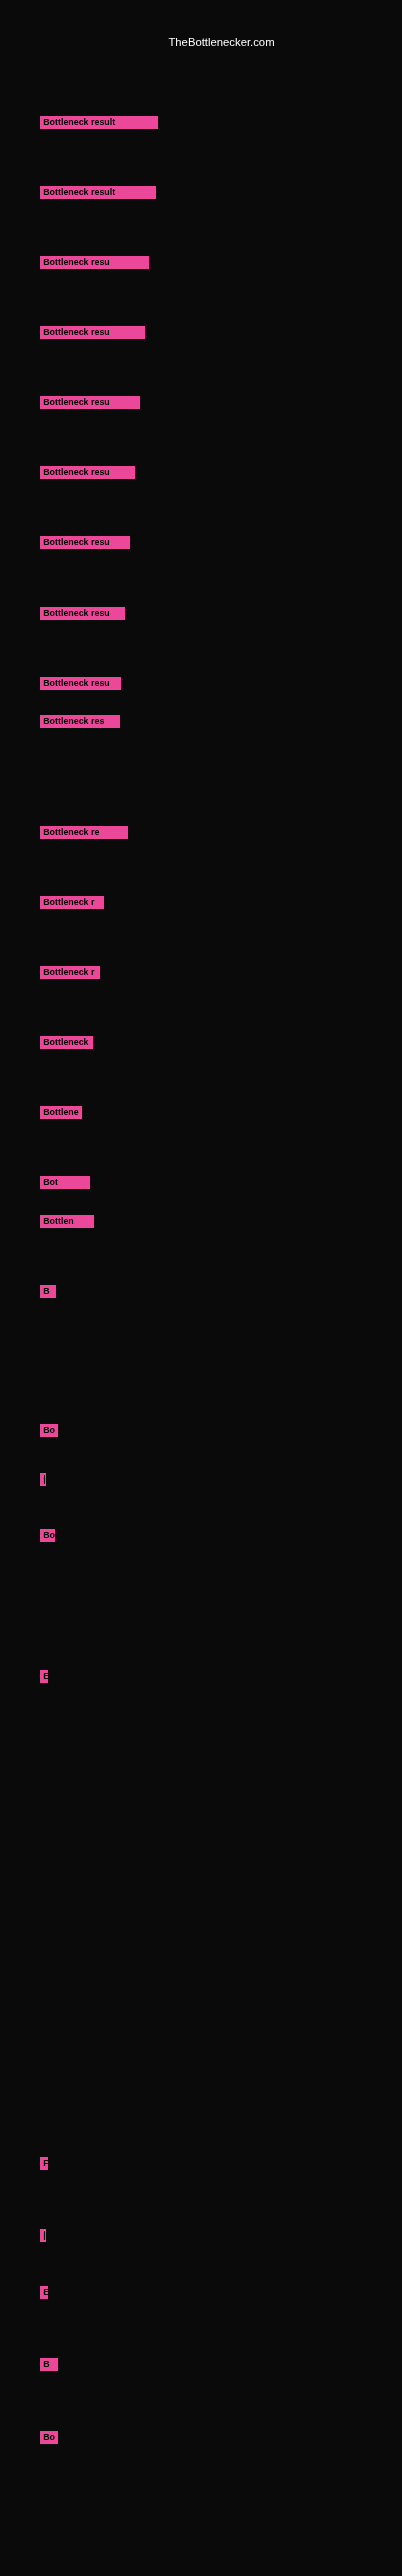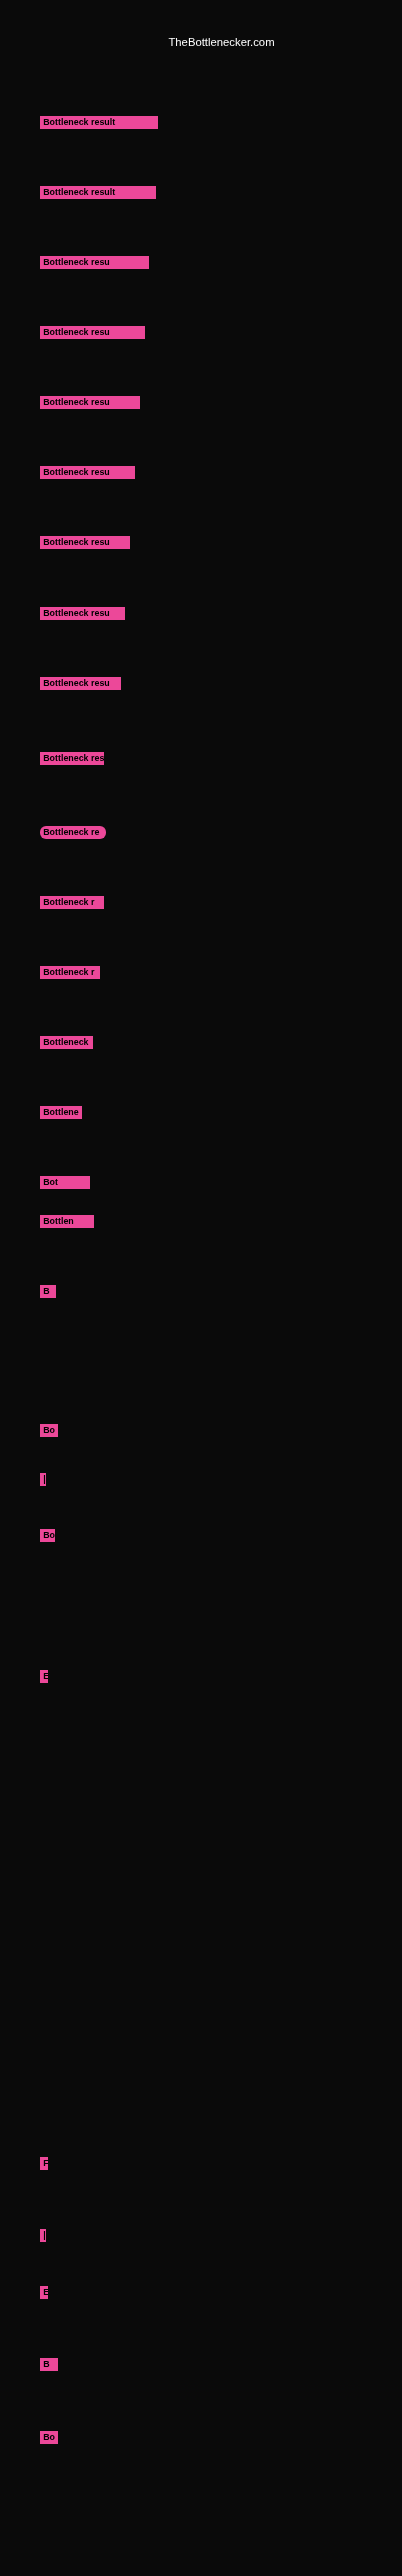--- a/index.html
+++ b/index.html
@@ -45,22 +45,22 @@
 <div id="bars-container" style="position:relative; width:403px; height:2576px;">
 <div class="bottleneck-bar" style="top: 44px; width: 118px;">Bottleneck result</div>
     <div class="bottleneck-bar" style="top: 114px; width: 116px;">Bottleneck result</div>
     <div class="bottleneck-bar" style="top: 184px; width: 109px;">Bottleneck resu</div>
     <div class="bottleneck-bar" style="top: 254px; width: 105px;">Bottleneck resu</div>
     <div class="bottleneck-bar" style="top: 324px; width: 100px;">Bottleneck resu</div>
     <div class="bottleneck-bar" style="top: 394px; width: 95px;">Bottleneck resu</div>
     <div class="bottleneck-bar" style="top: 464px; width: 90px;">Bottleneck resu</div>
     <div class="bottleneck-bar" style="top: 535px; width: 85px;">Bottleneck resu</div>
     <div class="bottleneck-bar" style="top: 605px; width: 81px;">Bottleneck resu</div>
-    <div class="bottleneck-bar" style="top: 680px; width: 64px;">Bottleneck res</div>
-    <div class="bottleneck-bar" style="top: 754px; width: 66px; border-radius: 6px;">Bottleneck re</div>
+    <div class="bottleneck-bar" style="top: 643px; width: 80px;">Bottleneck res</div>
+    <div class="bottleneck-bar" style="top: 754px; width: 88px;">Bottleneck re</div>
     <div class="bottleneck-bar" style="top: 824px; width: 64px;">Bottleneck r</div>
     <div class="bottleneck-bar" style="top: 894px; width: 60px;">Bottleneck r</div>
     <div class="bottleneck-bar" style="top: 964px; width: 53px;">Bottleneck</div>
     <div class="bottleneck-bar" style="top: 1034px; width: 42px;">Bottlene</div>
     <div class="bottleneck-bar" style="top: 1104px; width: 50px;">Bot</div>
     <div class="bottleneck-bar" style="top: 1143px; width: 54px;">Bottlen</div>
     <div class="bottleneck-bar" style="top: 1213px; width: 16px;">B</div>
     <div class="bottleneck-bar" style="top: 1352px; width: 17.7px;">Bo</div>
     <div class="bottleneck-bar" style="top: 1401px; width: 6.4px;">|</div>
     <div class="bottleneck-bar" style="top: 1457px; width: 15px;">Bott</div>

